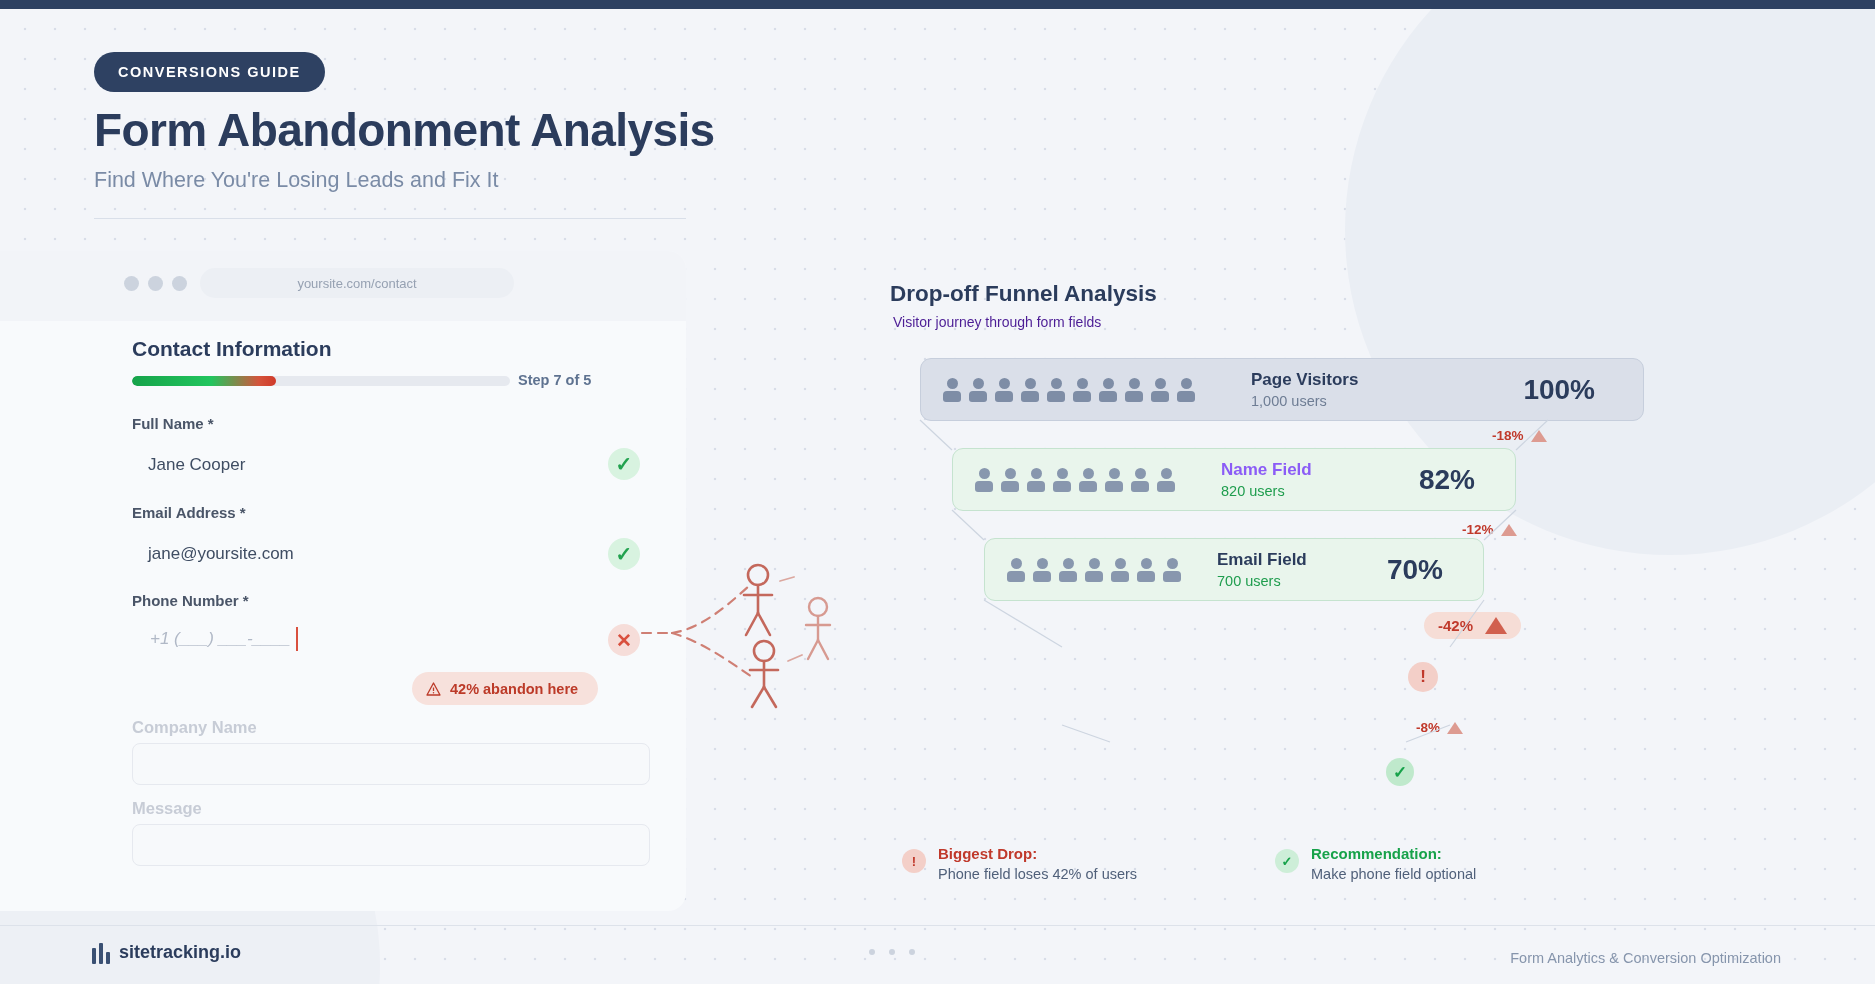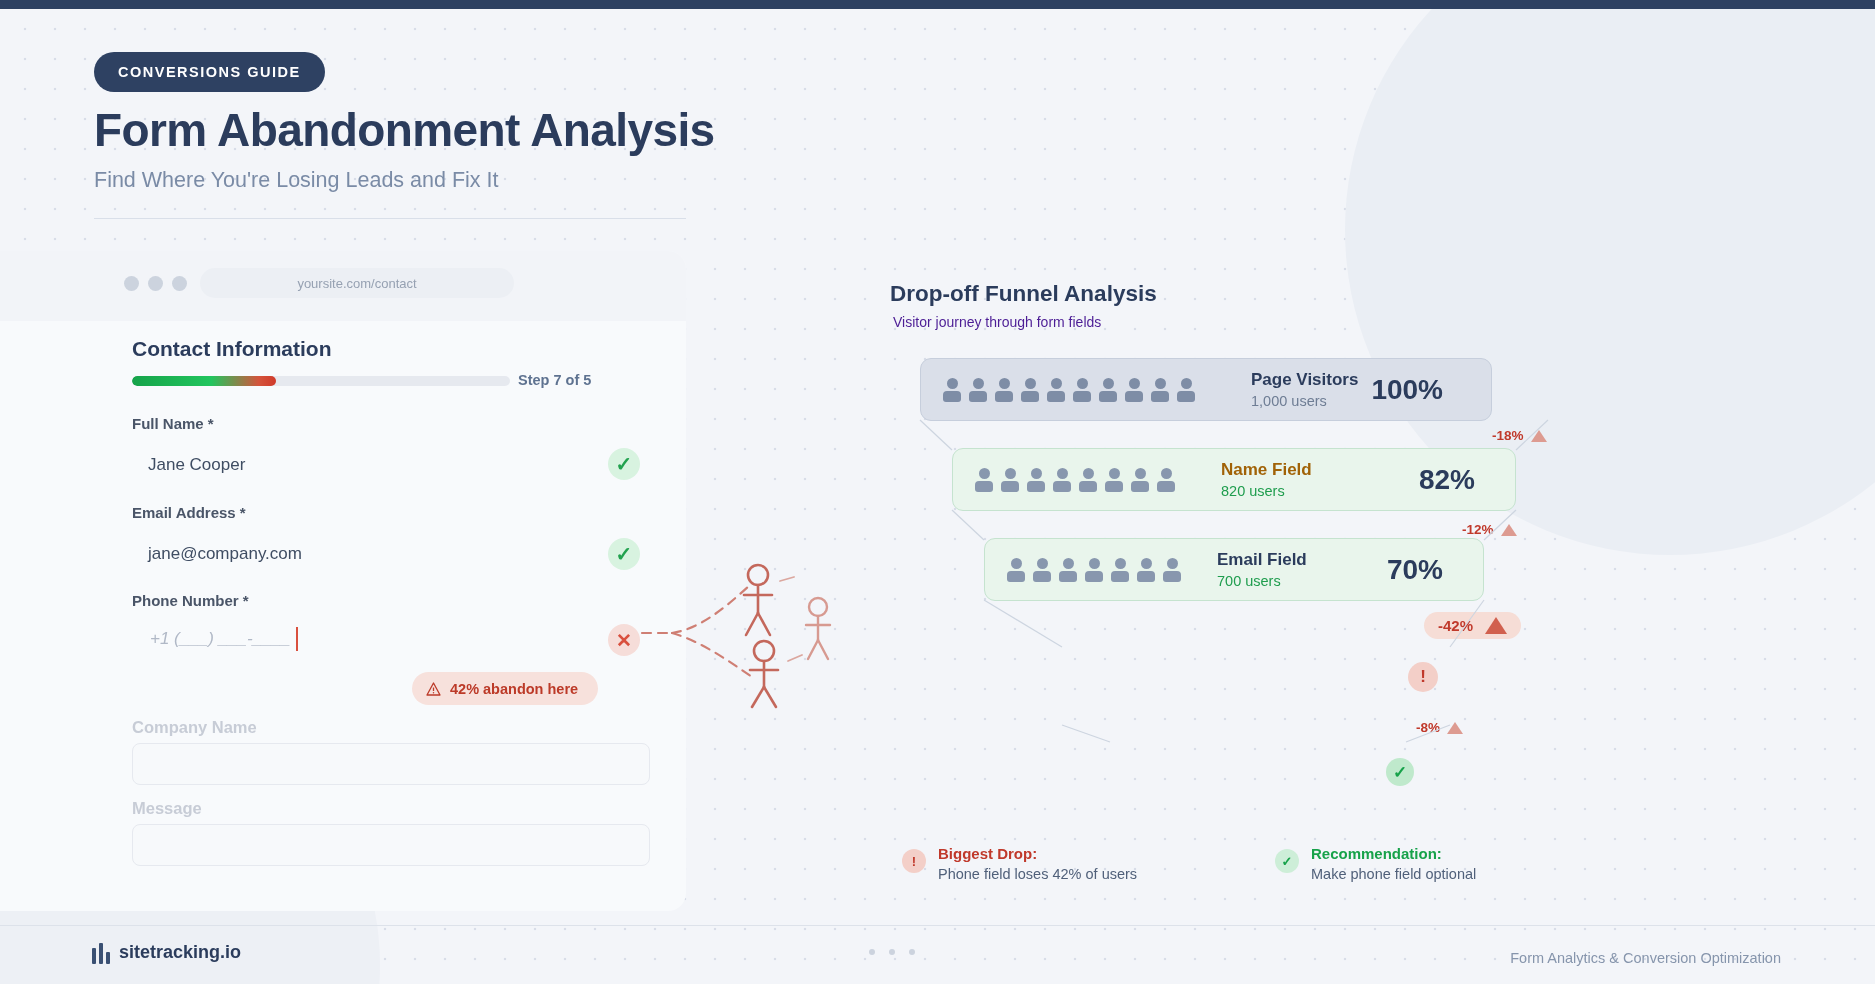--- a/index.html
+++ b/index.html
@@ -141,21 +141,21 @@
   }
   .fn-people { display:flex; gap:8px; margin-left:22px; }
   .person { width:18px; display:flex; flex-direction:column; align-items:center; gap:2px; }
   .p-head { width:11px; height:11px; border-radius:50%; }
   .p-body { width:18px; height:11px; border-radius:4px 4px 3px 3px; }
   .fn-txt { position:absolute; }
   .fn-name { font-size:17px; font-weight:bold; }
   .fn-users { font-size:14.5px; margin-top:3px; }
   .fn-pct { position:absolute; font-size:28px; font-weight:bold; }
 
-  .r-visitors { left:920px; top:358px; width:572px; background:#dadfe9; border:1px solid #c6cedc; }
+  .r-visitors { left:920px; top:358px; width:724px; background:#dadfe9; border:1px solid #c6cedc; }
   .r-name     { left:952px; top:448px; width:564px; background:#e9f5ec; border:1px solid #c5e3cf; }
   .r-email    { left:984px; top:538px; width:500px; background:#e9f5ec; border:1px solid #c5e3cf; }
   .r-phone    { left:1062px; top:645px; width:388px; background:#f9e6e2; border:2px dashed #e79387; border-radius:12px; }
   .r-submit   { left:1110px; top:740px; width:296px; background:#d9f2e0; border:1px solid #b6e2c4; }
 
   .drop {
     position:absolute; display:flex; align-items:center; gap:7px;
     font-size:13.5px; font-weight:bold; color:#c0392b;
   }
   .tri { width:0;height:0;border-left:8px solid transparent;border-right:8px solid transparent; }
@@ -220,21 +220,21 @@
   <div class="prog-track">
     <div class="prog-fill"></div>
   </div>
   <div class="step-lbl">Step 7 of 5</div>
 
   <div class="flabel l-name">Full Name *</div>
   <div class="fval  v-name">Jane Cooper</div>
   <div class="chk chk1">✓</div>
 
   <div class="flabel l-email">Email Address *</div>
-  <div class="fval  v-email">jane@company.com</div>
+  <div class="fval  v-email">jane@yoursite.com</div>
   <div class="chk chk2">✓</div>
 
   <div class="flabel l-phone">Phone Number *</div>
   <div class="v-phone">
     <span>+1 (___) ___-____</span>
     <span class="caret"></span>
   </div>
   <div class="xmark">✕</div>
 
   <div class="abandon-pill">
@@ -383,21 +383,21 @@
       <div class="person">
           <div class="p-head" style="background:#8897ae"></div>
           <div class="p-body" style="background:#8897ae"></div>
         </div>
       <div class="person">
           <div class="p-head" style="background:#8897ae"></div>
           <div class="p-body" style="background:#8897ae"></div>
         </div>
     </div>
     <div class="fn-txt" style="left:268px;">
-      <div class="fn-name" style="color:#a16207">Name Field</div>
+      <div class="fn-name" style="color:#8b5cf6">Name Field</div>
       <div class="fn-users" style="color:#1f9d4e">820 users</div>
     </div>
     <div class="fn-pct" style="right:40px; color:#2b3c5c">82%</div>
   </div>
   <div class="drop" style="left:1462px; top:522px;">
     <span>-12%</span>
     <div class="tri" style="border-bottom:12px solid #dd9b91"></div>
   </div>
 
   <div class="fn-row r-email">

